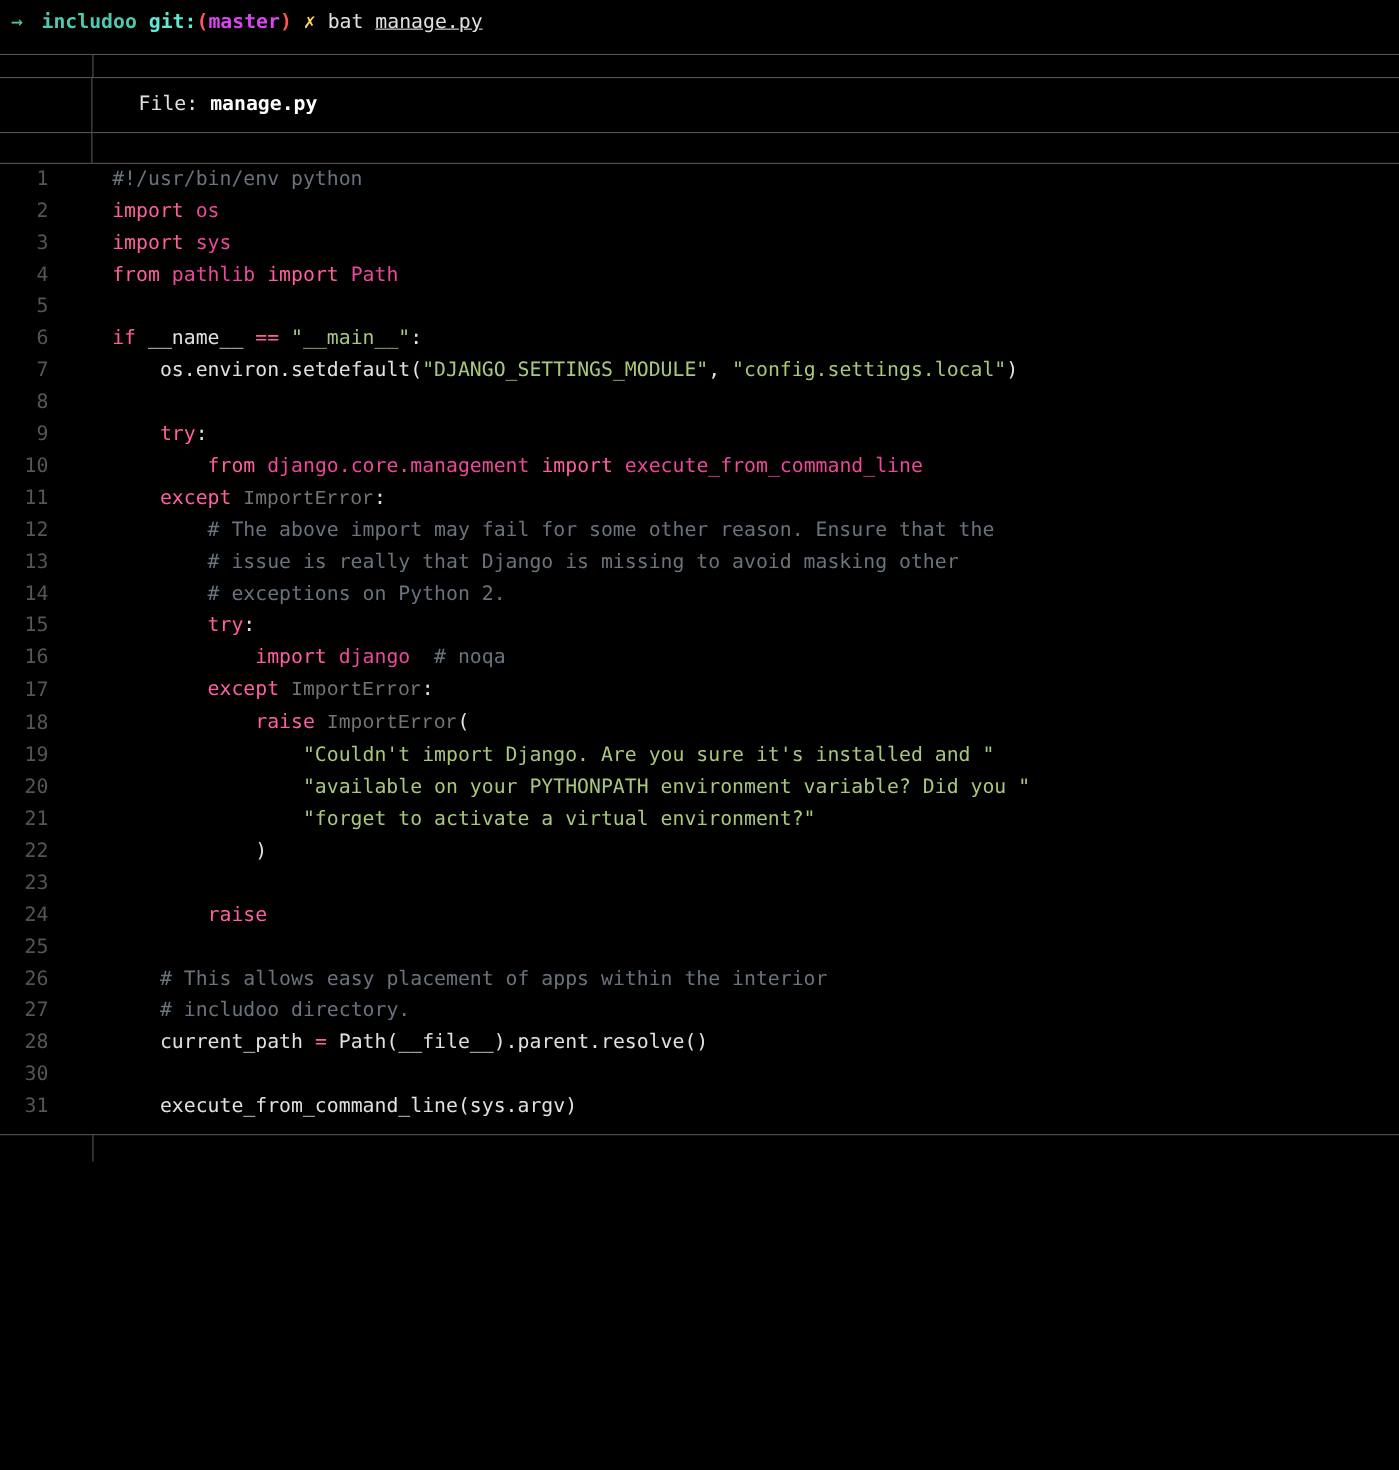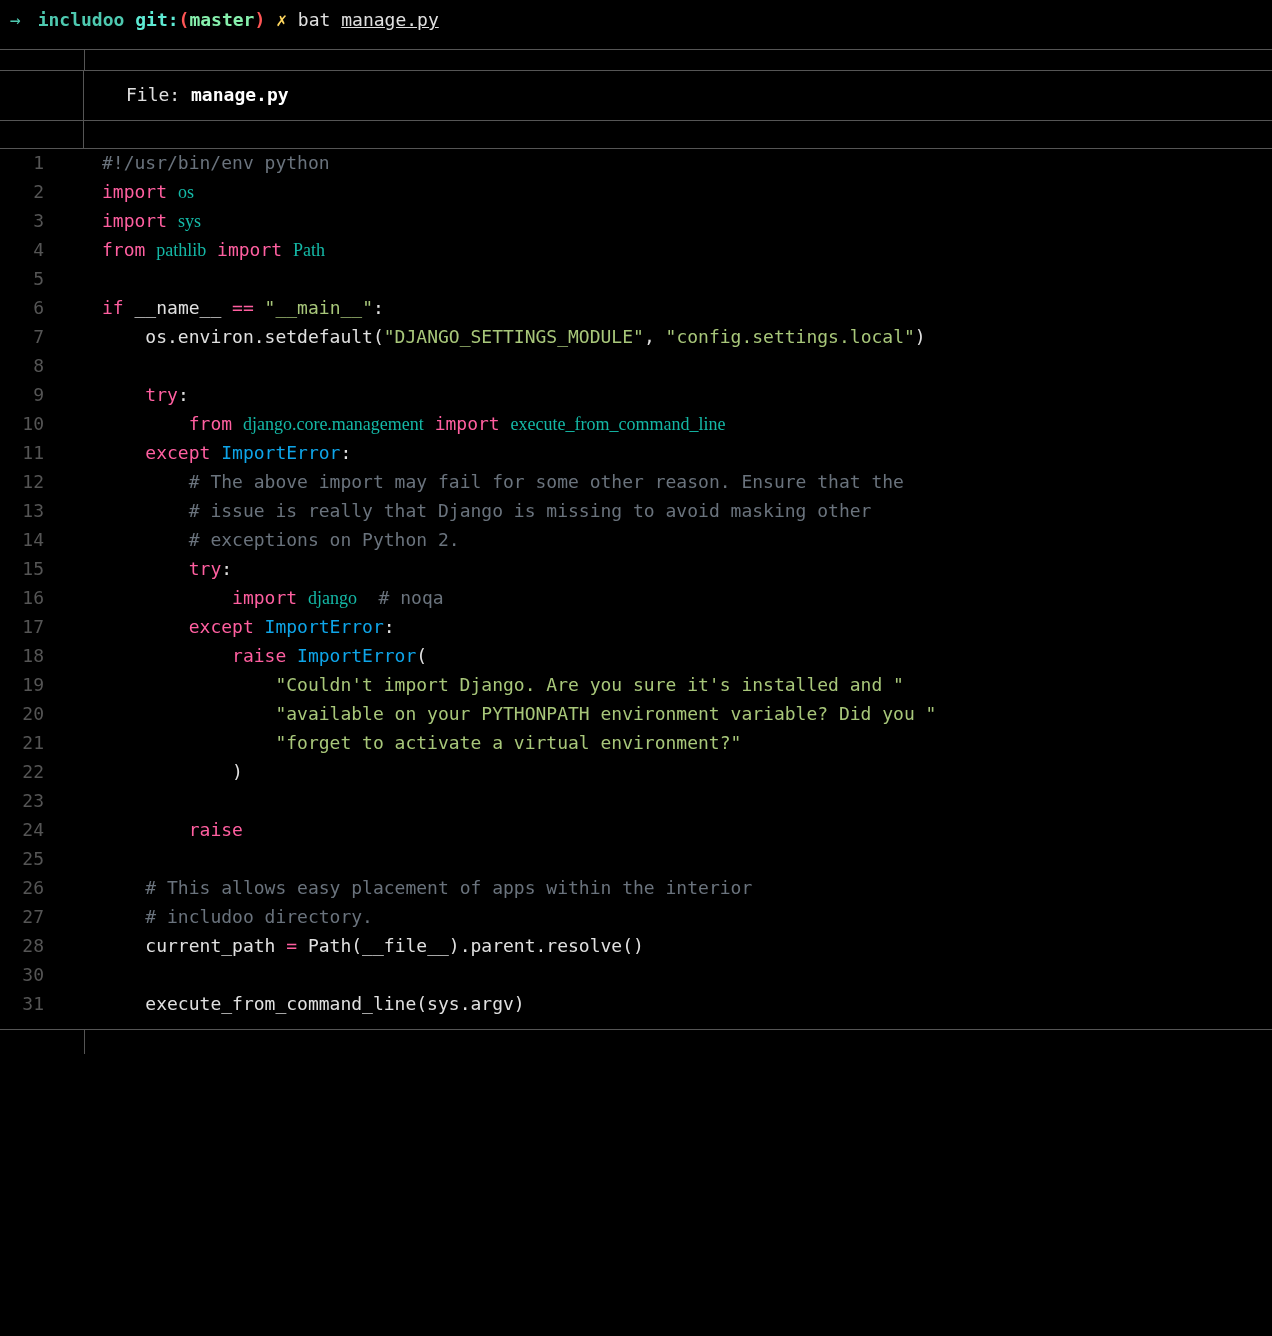--- a/index.html
+++ b/index.html
@@ -14,21 +14,21 @@
     overflow: hidden;
   }
   .prompt-line {
     padding: 6px 10px 8px 10px;
     font-size: 18px;
   }
   .arrow { color: #4ec9b0; margin-right: 6px; }
   .folder { color: #4ec9b0; font-weight: bold; }
   .git-label { color: #5eead4; font-weight: bold; }
   .paren { color: #ff5555; font-weight: bold; }
-  .branch { color: #86efac; font-weight: bold; }
+  .branch { color: #d946ef; font-weight: bold; }
   .x-mark { color: #ffd75f; font-weight: bold; }
   .cmd { color: #e0e0e0; }
   .cmd-arg { color: #e0e0e0; text-decoration: underline; }
   
   .divider-top {
     border-top: 1px solid #555;
     margin-top: 6px;
     width: 100%;
   }
   .vline-short {
@@ -86,25 +86,25 @@
     flex-shrink: 0;
   }
   .code {
     white-space: pre;
     padding-left: 18px;
   }
   
   .c-comment { color: #6a737d; }
   .c-keyword { color: #ff5fa0; }
   .c-import { color: #ff5fa0; }
-  .c-module { color: #14b8a6; font-family: Liberation Serif, serif; }
+  .c-module { color: #ec4899; }
   .c-name { color: #e0e0e0; }
   .c-op { color: #ff5fa0; }
   .c-string { color: #a8c77a; }
-  .c-class { color: #0ea5e9; }
+  .c-class { color: #737373; font-family: Liberation Mono, monospace; }
   .c-builtin { color: #5ac8d8; }
   .c-raise { color: #ff5fa0; }
   .c-paren { color: #e0e0e0; }
   
   .bottom-divider {
     border-top: 1px solid #555;
     margin-top: 10px;
   }
   .bottom-vline {
     border-left: 1px solid #555;

